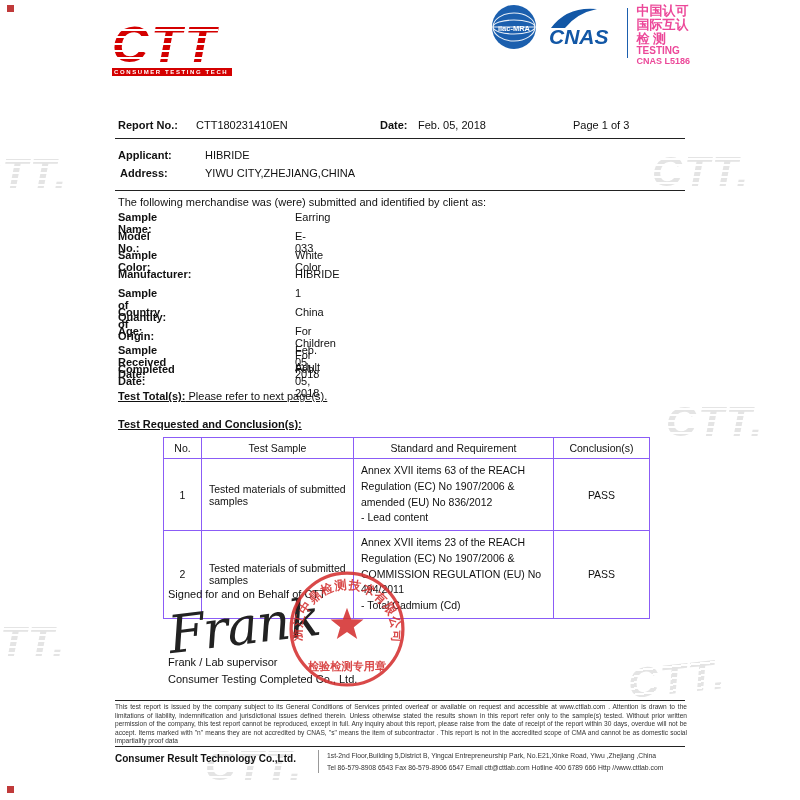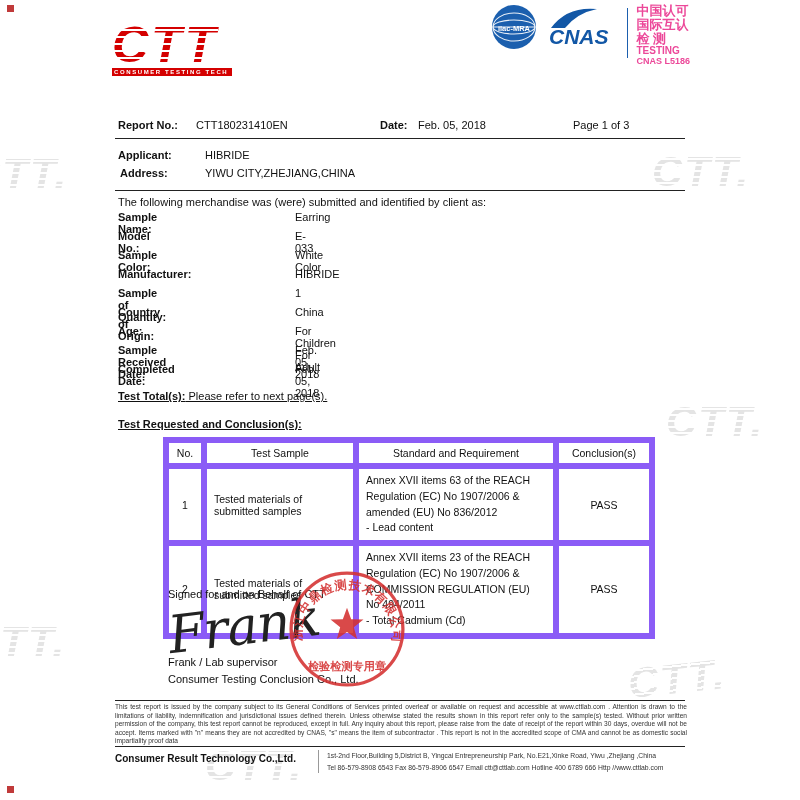--- a/index.html
+++ b/index.html
@@ -46,21 +46,21 @@
   .frow { position:relative; height:19px; }
   .frow .lab { position:absolute; left:0; font-weight:bold; }
   .frow .val { position:absolute; left:177px; }
 
   .tresult { position:absolute; left:118px; top:390px; font-size:11px; }
   .ttitle  { position:absolute; left:118px; top:418px; font-size:11px; font-weight:bold; text-decoration:underline; }
 
   
   table.result-table { position:absolute; left:163px; top:437px; border-collapse:collapse;
     font-size:10.5px; background:#fff; z-index:1; }
-  .result-table th, .result-table td { border:6px solid #8b5cf6; padding:4px 7px; }
+  .result-table th, .result-table td { border:1px solid #8b5cf6; padding:4px 7px; }
   .result-table th { font-weight:normal; text-align:center; height:20px; }
   .result-table td.c { text-align:center; }
   .result-table td.pre { white-space:pre-line; line-height:1.5; }
   .col-no { width:38px; } .col-sample { width:152px; } .col-std { width:200px; } .col-conc { width:96px; }
 
   
   .signedfor { position:absolute; left:168px; top:588px; font-size:11px; z-index:1; }
   .signature { position:absolute; left:168px; top:596px; font-family:"DejaVu Serif", serif;
     font-style:italic; font-size:52px; color:#222; transform:rotate(-7deg); letter-spacing:-1px; z-index:1; }
   .signer { position:absolute; left:168px; top:656px; font-size:11px; z-index:1; }
@@ -233,21 +233,21 @@
         <path id="stampArc" d="M 16,75 A 45,45 0 1 1 104,75" fill="none"></path>
       </defs>
     <text fill="#d43030" font-size="12" font-weight="bold" letter-spacing="1">
       <textPath href="#stampArc" startOffset="2%">浙江中鼎检测技术有限公司</textPath>
     </text>
     <polygon fill="#d43030" points="60,39 64.1,50.3 76.2,50.7 66.7,58.2 70,69.8 60,63 50,69.8 53.3,58.2 43.8,50.7 55.9,50.3"></polygon>
     <text x="60" y="100" text-anchor="middle" fill="#d43030" font-size="11" font-weight="bold">检验检测专用章</text>
   </svg>
 
   <div class="signer">Frank / Lab supervisor</div>
-  <div class="sign-co">Consumer Testing Conclusion Co., Ltd.</div>
+  <div class="sign-co">Consumer Testing Completed Co., Ltd.</div>
 
   <div class="hline disc-line1"></div>
   <div class="disclaimer">This test report is issued by the company subject to its General Conditions of Services printed overleaf or available on request and accessible at www.cttlab.com . Attention is drawn to the limitations of liability, indemnification and jurisdictional issues defined therein. Unless otherwise stated the results shown in this report refer only to the sample(s) tested. Without prior written permission of the company, this test report cannot be reproduced, except in full. Any inquiry about this report, please raise from the date of receipt of the report within 30 days, overdue will not be accept. Items marked with "n" means they are not accredited by CNAS, "s" means the item of subcontractor . This report is not in the accredited scope of CMA and cannot be as domestic social impartiality proof data</div>
   <div class="hline disc-line2"></div>
 
   <div class="foot-co">Consumer Result Technology Co.,Ltd.</div>
   <div class="foot-info">
     <div>1st-2nd Floor,Building 5,District B, Yingcai Entrepreneurship Park, No.E21,Xinke Road, Yiwu ,Zhejiang ,China</div>
     <div>Tel 86-579-8908 6543    Fax 86-579-8906 6547    Email ctt@cttlab.com    Hotline 400 6789 666    Http //www.cttlab.com</div>
   </div>

